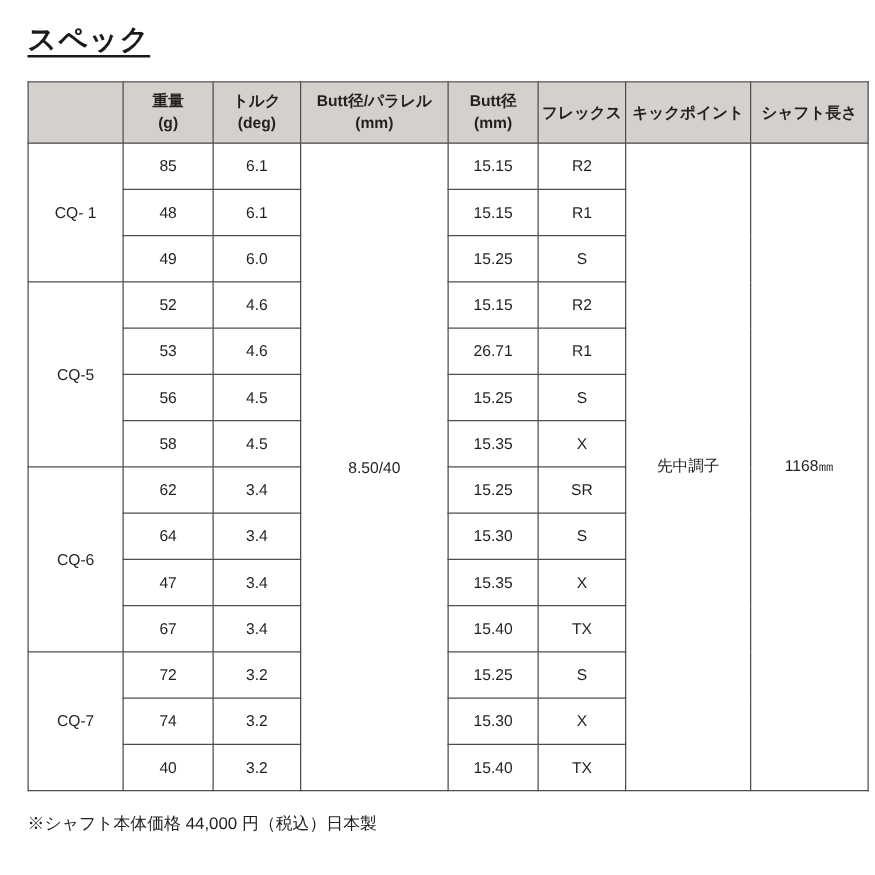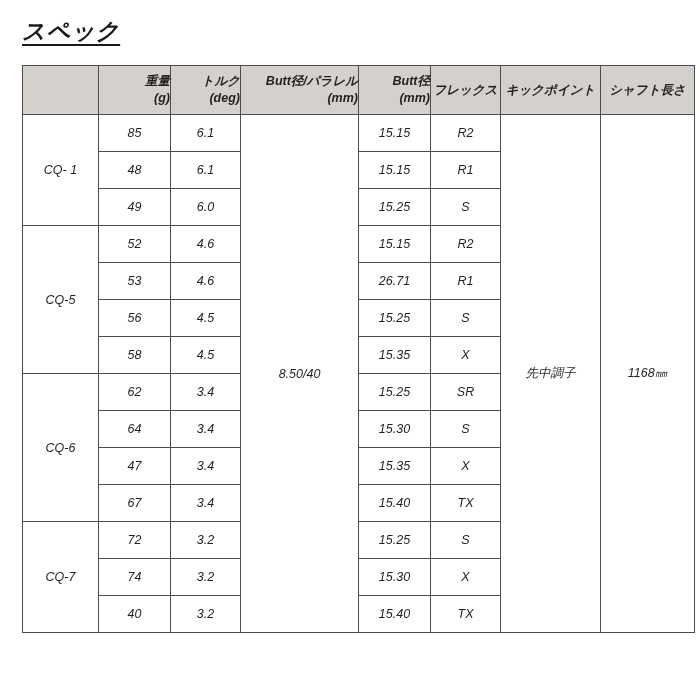--- a/index.html
+++ b/index.html
@@ -14,21 +14,20 @@
     color: #231f20;
     position: relative;
     overflow: hidden;
   }
   .page {
     width: 700px;
     height: 592px;
     box-sizing: border-box;
     padding: 0;
     position: relative;
-    font-style: italic;
   }
   .title {
     font-size: 23px;
     font-weight: bold;
     letter-spacing: 1px;
     text-decoration: underline;
     text-underline-offset: 5px;
     margin: 16px 0 0 22px;
     display: inline-block;
     color: #1a1a1a;
@@ -50,21 +49,20 @@
   }
   table.spec thead th {
     background: #d4d1cd;
     font-weight: bold;
     font-size: 12.5px;
     line-height: 1.35;
     height: 48px;
   }
   .hdr-two-line span {
     display: block;
-    text-align: right;
   }
   td.model {
     font-size: 13px;
   }
   td.tip, td.kick, td.length {
     font-size: 13px;
   }
   td.flex-tx {
     color: #c0504d;
   }
@@ -220,15 +218,16 @@
         <tr>
           <td>40</td>
           <td>3.2</td>
           <td>15.40</td>
           <td class="flex-tx">TX</td>
         </tr>
       </tbody>
   </table>
 
   <div class="note">
+    <div>※シャフト本体価格 44,000 円（税込）日本製</div>
   </div>
 
 </div>
 
 </body></html>

